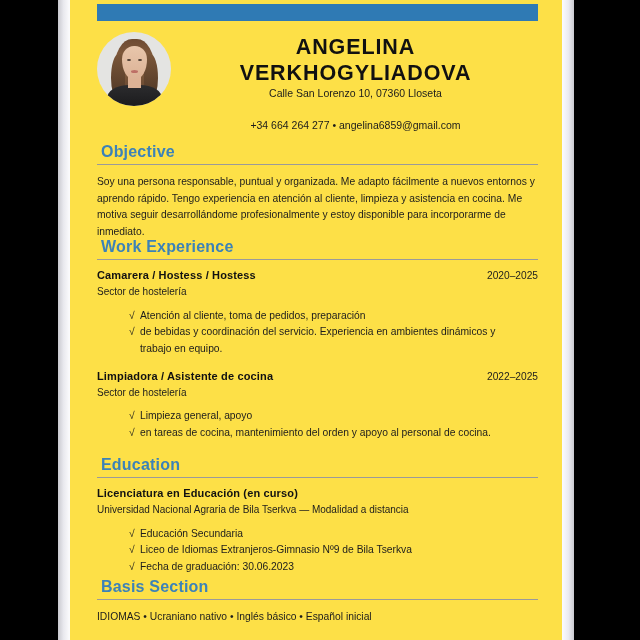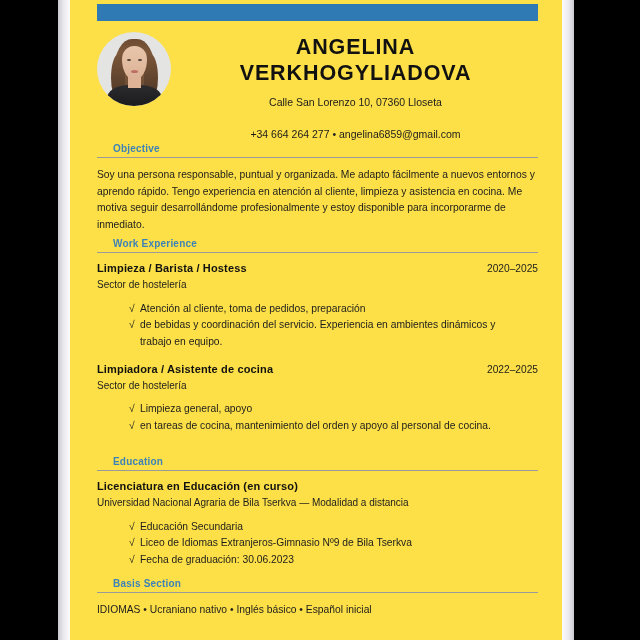--- a/index.html
+++ b/index.html
@@ -159,35 +159,34 @@
     font-weight: bold;
     letter-spacing: 0.9px;
     line-height: 1.22;
     color: #111111;
     margin: 4px 0 0 0;
   }
   .contact-line {
     font-size: 10.5px;
     color: #1b1b1b;
     line-height: 1.5;
-    margin-top: 9px;
   }
 
   
   .section {
     position: absolute;
     left: 27px;
     width: 441px;
   }
   .section-title {
-    font-size: 10px;
+    font-size: 16px;
     font-weight: bold;
     color: #3c82b8;
     letter-spacing: 0.2px;
-    margin: 0 0 3px 16px;
+    margin: 0 0 3px 4px;
   }
   .rule {
     height: 1px;
     background: #9a9a9a;
     width: 100%;
     margin-bottom: 9px;
   }
   .body-text {
     font-size: 10.3px;
     color: #1c1c1c;
@@ -290,21 +289,21 @@
         <div class="rule"></div>
         <p class="body-text">Soy una persona responsable, puntual y organizada. Me adapto fácilmente a nuevos entornos y aprendo rápido. Tengo experiencia en atención al cliente, limpieza y asistencia en cocina. Me motiva seguir desarrollándome profesionalmente y estoy disponible para incorporarme de inmediato.</p>
       </div>
 
       <div class="section" style="top:238px;">
         <div class="section-title">Work Experience</div>
         <div class="rule"></div>
 
         <div class="entry">
           <div class="entry-head">
-            <span class="entry-title">Limpieza / Barista / Hostess</span>
+            <span class="entry-title">Camarera / Hostess / Hostess</span>
             <span class="entry-dates">2020–2025</span>
           </div>
           <div class="entry-sub">Sector de hostelería</div>
           <ul class="bullets">
             <li><span class="tick">√</span><span>Atención al cliente, toma de pedidos, preparación</span></li>
             <li><span class="tick">√</span><span>de bebidas y coordinación del servicio. Experiencia en ambientes dinámicos y</span></li>
             <li class="cont"><span>trabajo en equipo.</span></li>
           </ul>
         </div>
 

